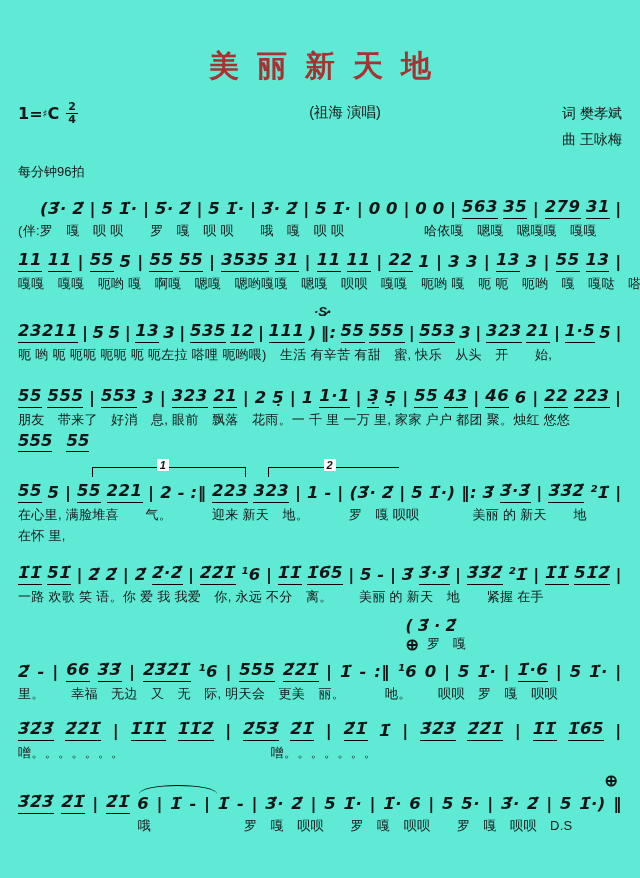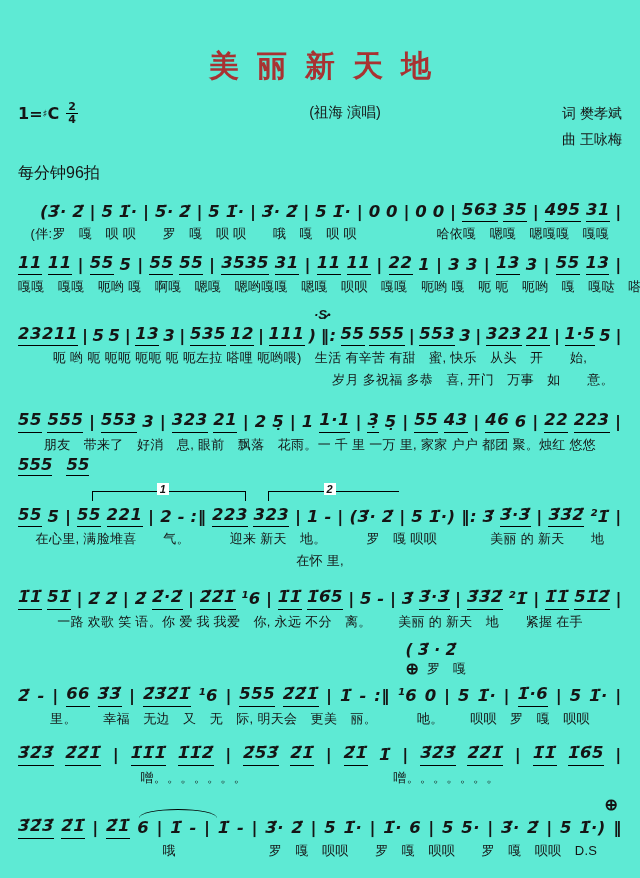--- a/index.html
+++ b/index.html
@@ -10,29 +10,29 @@
   .title{margin-top:46px;text-align:center;font-family:"DejaVu Serif",serif;
          font-weight:bold;font-size:30px;letter-spacing:18px;padding-left:18px;}
 
   .meta{display:flex;align-items:flex-start;margin-top:14px;}
   .keysig{width:170px;font-family:"DejaVu Sans",sans-serif;font-weight:bold;font-size:16px;display:flex;align-items:center;}
   .keysig sup{font-size:10px;vertical-align:top;}
   .frac{display:inline-flex;flex-direction:column;text-align:center;font-size:11px;line-height:1.1;margin-left:7px;}
   .frac .num{border-bottom:1.2px solid #000;padding:0 2px;}
   .perf{flex:1;text-align:center;font-size:14.5px;padding-top:2px;}
   .credits{width:120px;font-size:14px;line-height:1.85;text-align:right;}
-  .tempo{font-size:16px;margin-top:10px;}
+  .tempo{font-size:13px;margin-top:10px;}
 
   .sys{position:relative;margin-top:15px;}
   .notes{display:flex;justify-content:space-between;align-items:flex-end;
          font-family:"DejaVu Sans",sans-serif;font-weight:bold;font-style:italic;
          font-size:16.5px;line-height:1.3;letter-spacing:.5px;}
   .notes span{white-space:pre;}
   .bm{border-bottom:1.7px solid #000;padding-bottom:1px;}
-  .lyr{font-size:13px;line-height:1.5;white-space:pre;letter-spacing:.3px;margin-top:2px;text-align:center;}
+  .lyr{font-size:13px;line-height:1.5;white-space:pre;letter-spacing:.3px;margin-top:2px;}
   .notes-inline{display:inline-flex;gap:14px;font-family:"DejaVu Sans",sans-serif;
          font-weight:bold;font-style:italic;font-size:16.5px;margin-top:1px;}
   .indent1 .notes{padding-left:22px;}
 
   .segno{position:absolute;left:296px;top:-16px;font-size:13px;font-weight:bold;font-style:italic;}
   .coda{font-size:16px;font-weight:bold;font-style:normal;}
   .coda-end{position:absolute;right:4px;top:-20px;}
   .volta{position:absolute;top:-13px;height:9px;border-top:1.6px solid #000;}
   .volta .vnum{position:absolute;left:42%;top:-9px;background:#fff;padding:0 3px;
                font-size:11px;font-weight:bold;font-style:italic;}
@@ -93,21 +93,21 @@
           <span>|</span>
           <span>0</span>
           <span>0</span>
           <span>|</span>
           <span>0</span>
           <span>0</span>
           <span>|</span>
           <span class="bm">563</span>
           <span class="bm">35</span>
           <span>|</span>
-          <span class="bm">495</span>
+          <span class="bm">279</span>
           <span class="bm">31</span>
           <span>|</span>
         </div>
       <div class="lyr">(伴:罗　嘎　呗 呗　　罗　嘎　呗 呗　　哦　嘎　呗 呗　　　　　　哈依嘎　嗯嘎　嗯嘎嘎　嘎嘎</div>
     </div>
 
     <div class="sys" style="margin-top:8px;">
       <div class="notes">
           <span class="bm">11</span>
           <span class="bm">11</span>
@@ -164,21 +164,20 @@
           <span>3</span>
           <span>|</span>
           <span class="bm">323</span>
           <span class="bm">21</span>
           <span>|</span>
           <span class="bm">1·5</span>
           <span>5</span>
           <span>|</span>
         </div>
       <div class="lyr">呃 哟 呃 呃呃 呃呃 呃 呃左拉 嗒哩 呃哟喂)　生活 有辛苦 有甜　蜜, 快乐　从头　开　　始,</div>
-      <div class="lyr">　　　　　　　　　　　　　　　　　　　　　　　岁月 多祝福 多恭　喜, 开门　万事　如　　意。</div>
     </div>
 
     <div class="sys" style="margin-top:20px;">
       <div class="notes">
           <span class="bm">55</span>
           <span class="bm">555</span>
           <span>|</span>
           <span class="bm">553</span>
           <span>3</span>
           <span>|</span>

